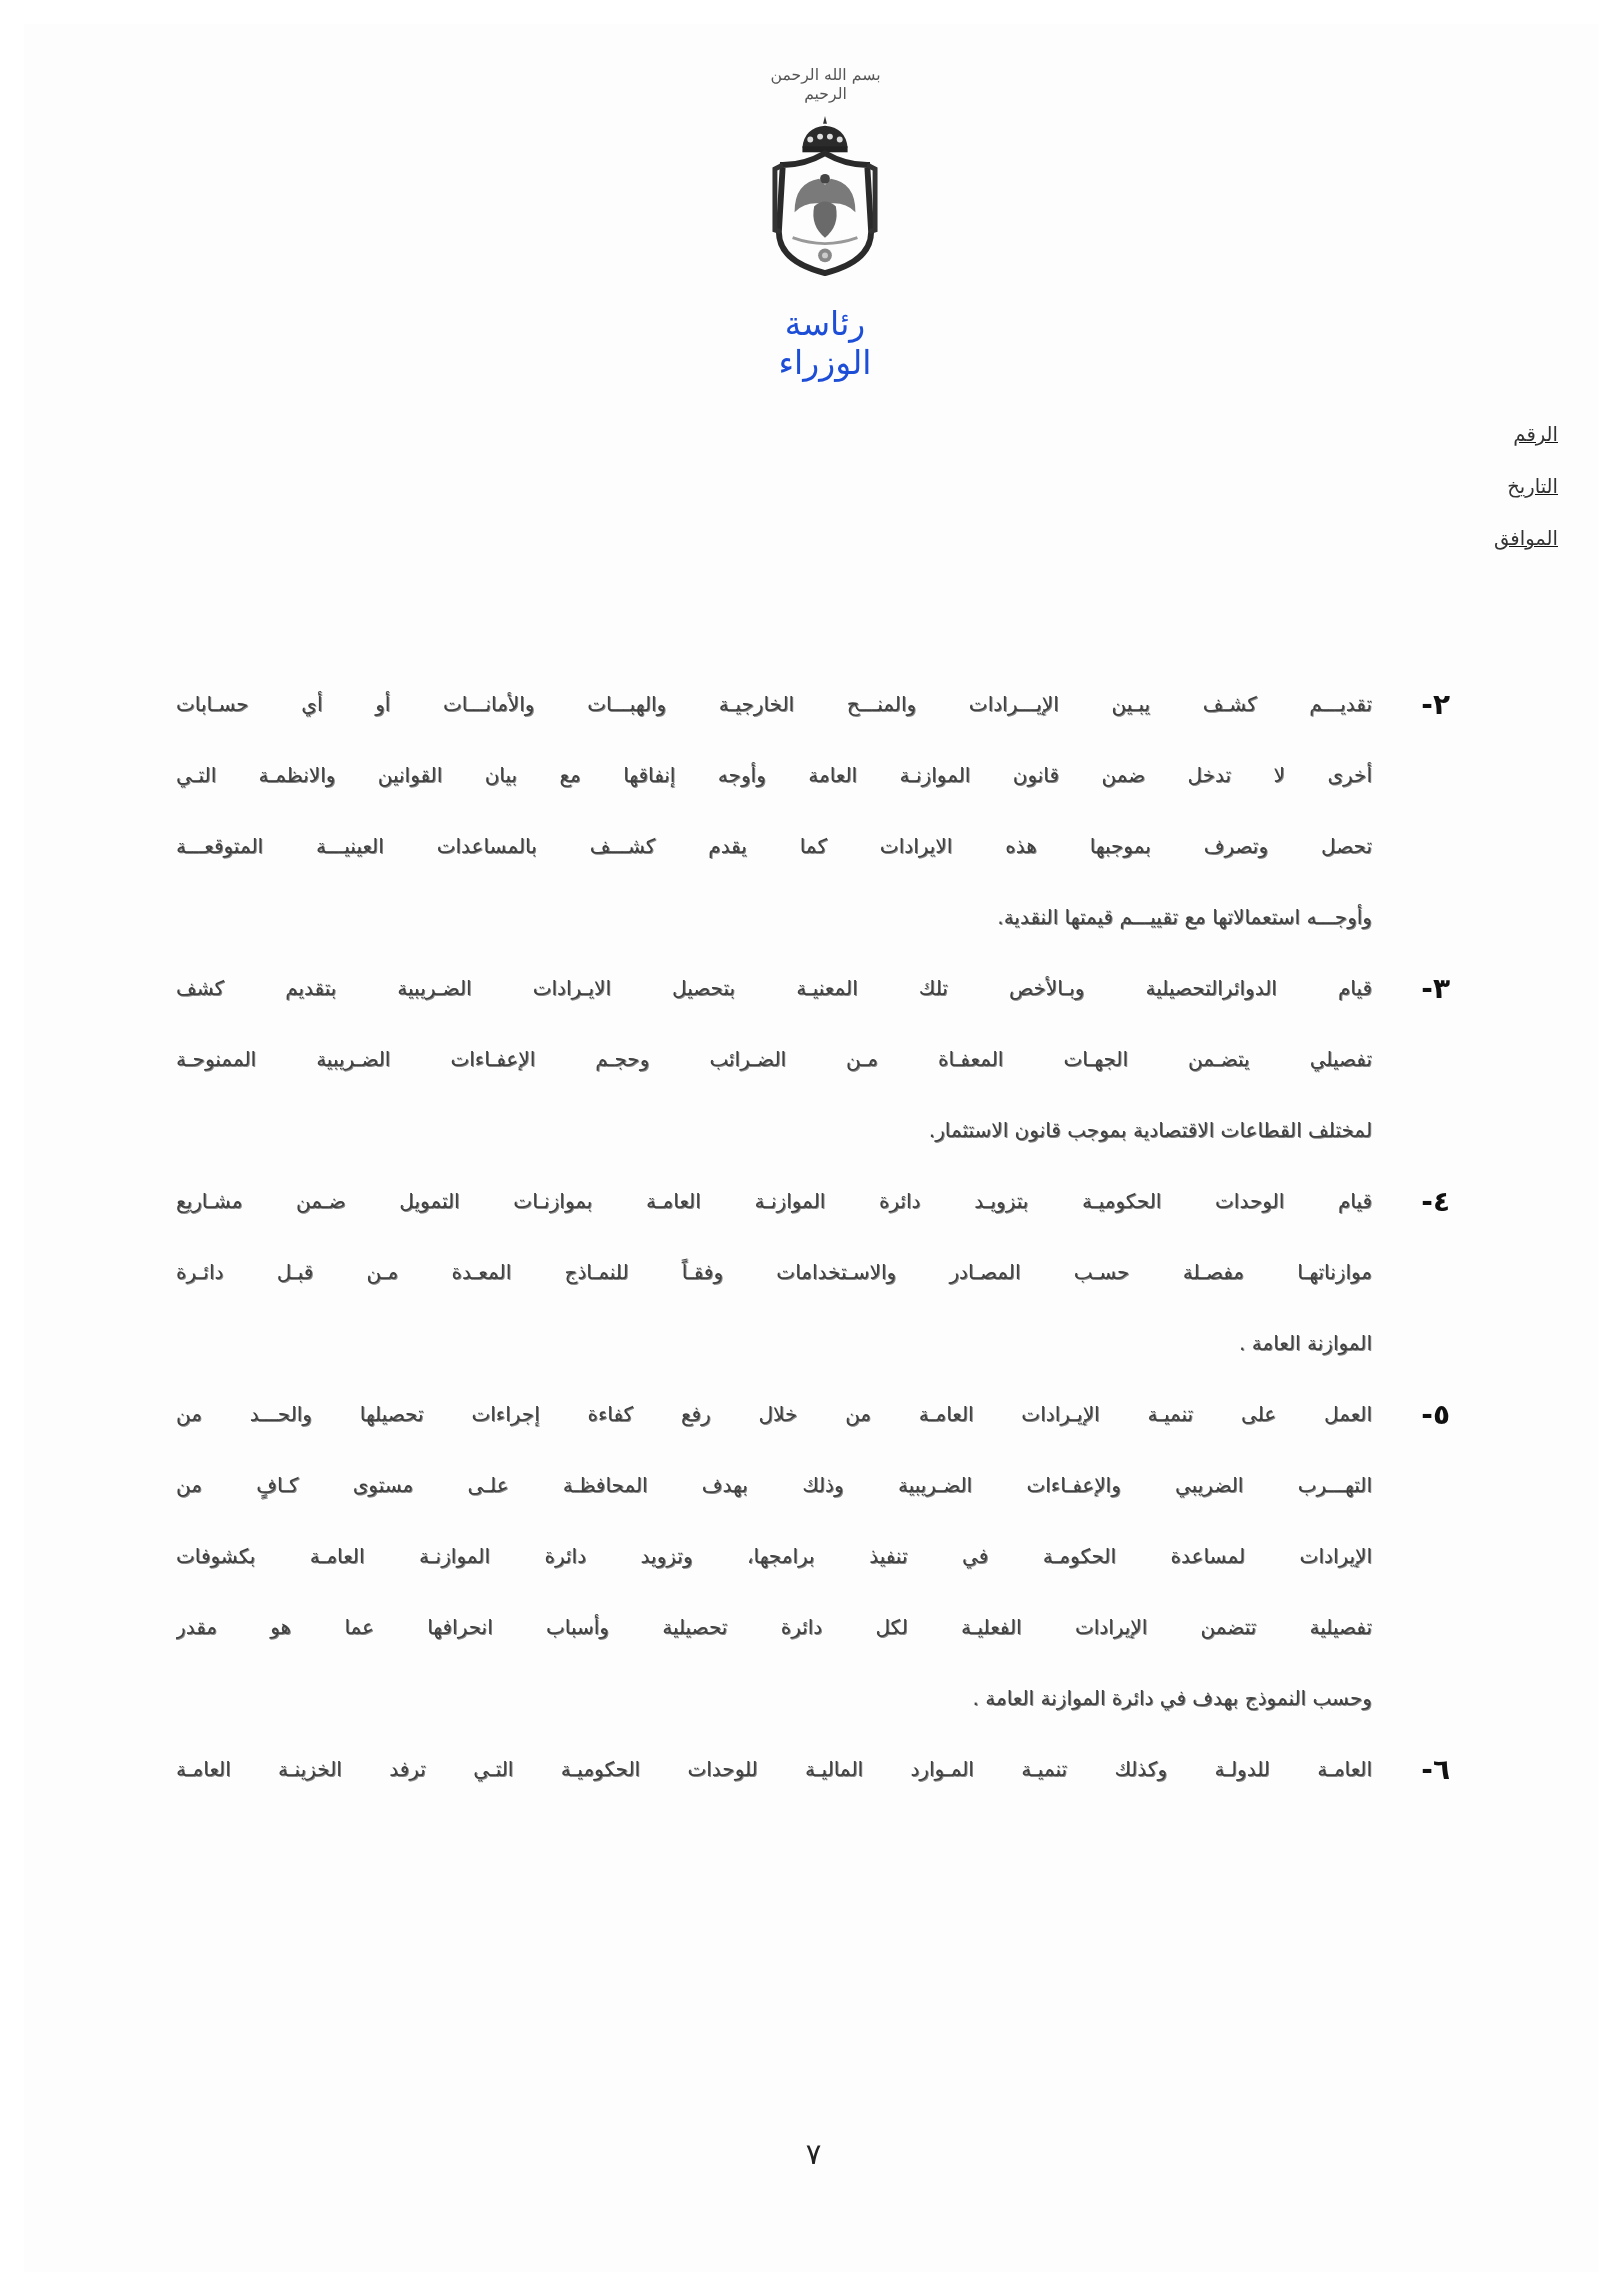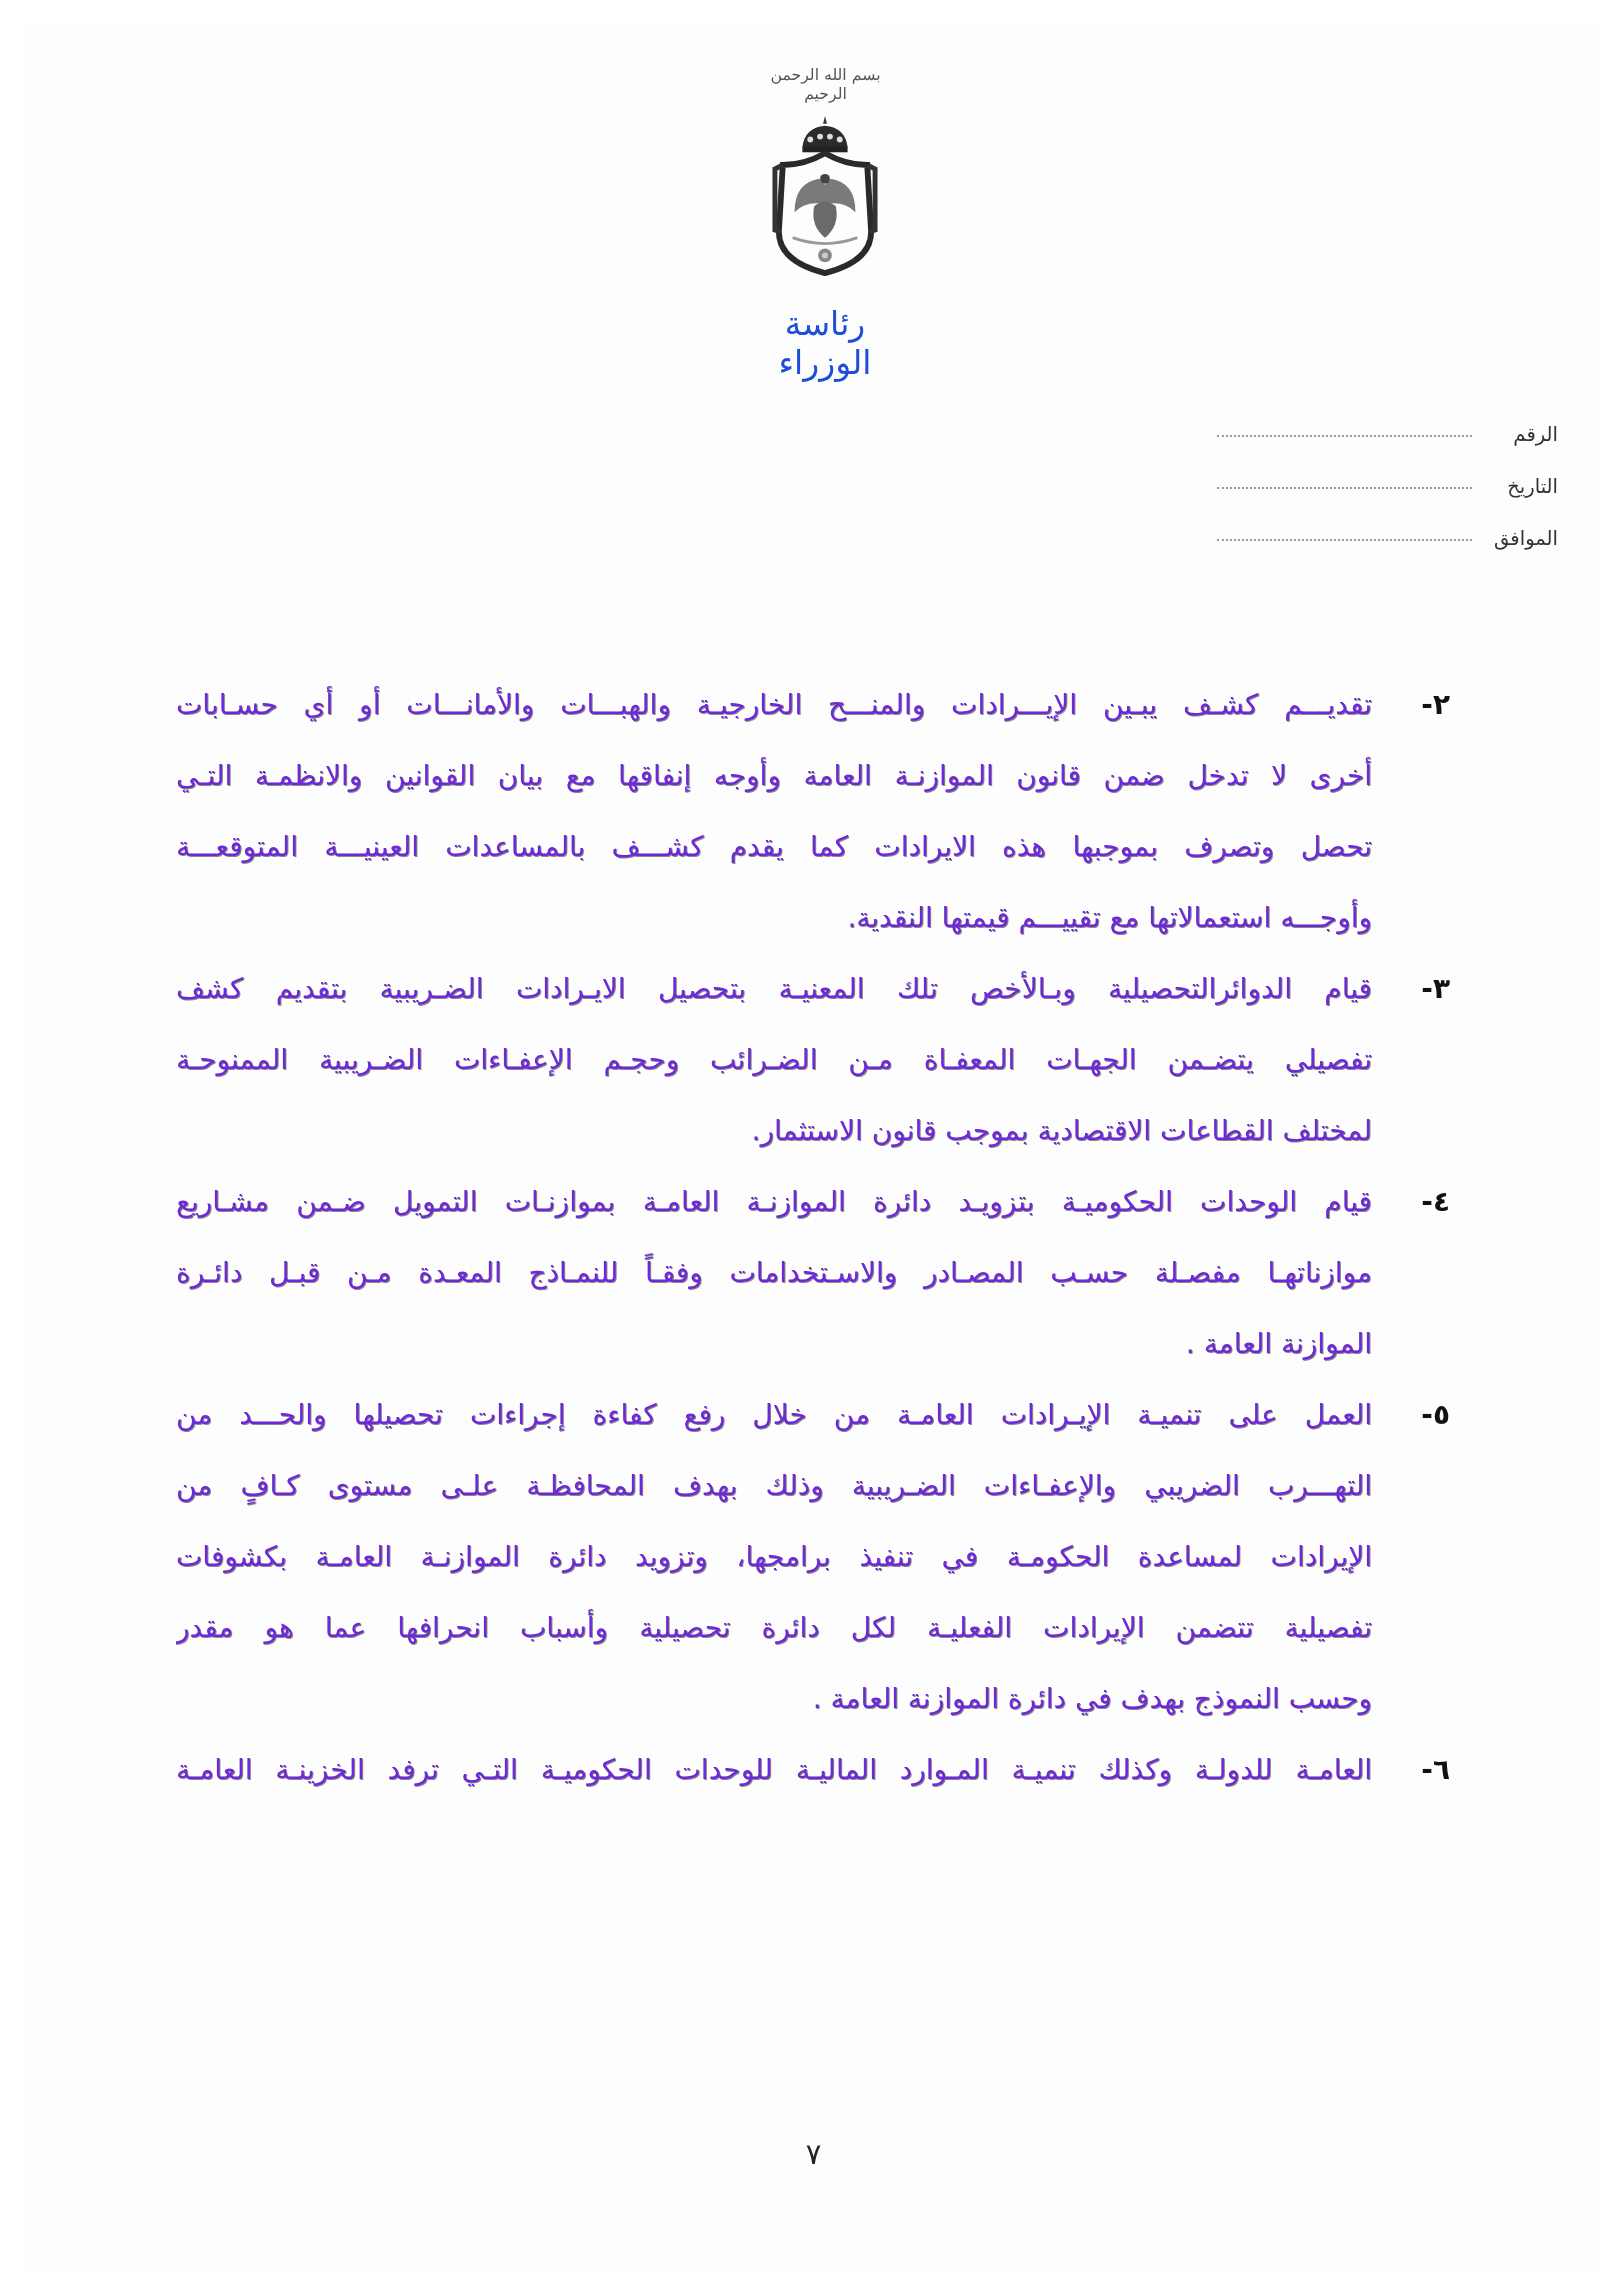--- a/index.html
+++ b/index.html
@@ -64,23 +64,24 @@
 
     
     .ref-fields {
       position: absolute;
       left: 1215px;
       top: 423px;
       width: 343px;
     }
     .ref-row {
       display: flex;
-      flex-direction: row;
+      flex-direction: column;
       align-items: baseline;
       height: 52px;
+      text-decoration: underline;
     }
     .ref-label {
       font-family: "DejaVu Sans", sans-serif;
       font-size: 19.6px;
       color: #333;
       width: 78px;
       text-align: right;
     }
     .ref-dots {
       flex: 0 0 255px;
@@ -109,24 +110,24 @@
       font-family: "DejaVu Sans", sans-serif;
       font-size: 28px;
       font-weight: bold;
       line-height: 71px;
       color: #111;
       white-space: nowrap;
     }
     .item-line {
       display: block;
       font-family: "DejaVu Sans", sans-serif;
-      font-size: 28px;
+      font-size: 20px;
       line-height: 71px;
       height: 71px;
-      color: #6d28d9;
+      color: #404040;
       text-align: justify;
       text-align-last: justify;
       white-space: nowrap;
       overflow: hidden;
       text-shadow: 1px 1px 0 #888;
     }
     .item-line.last {
       text-align-last: right;
     }
 

